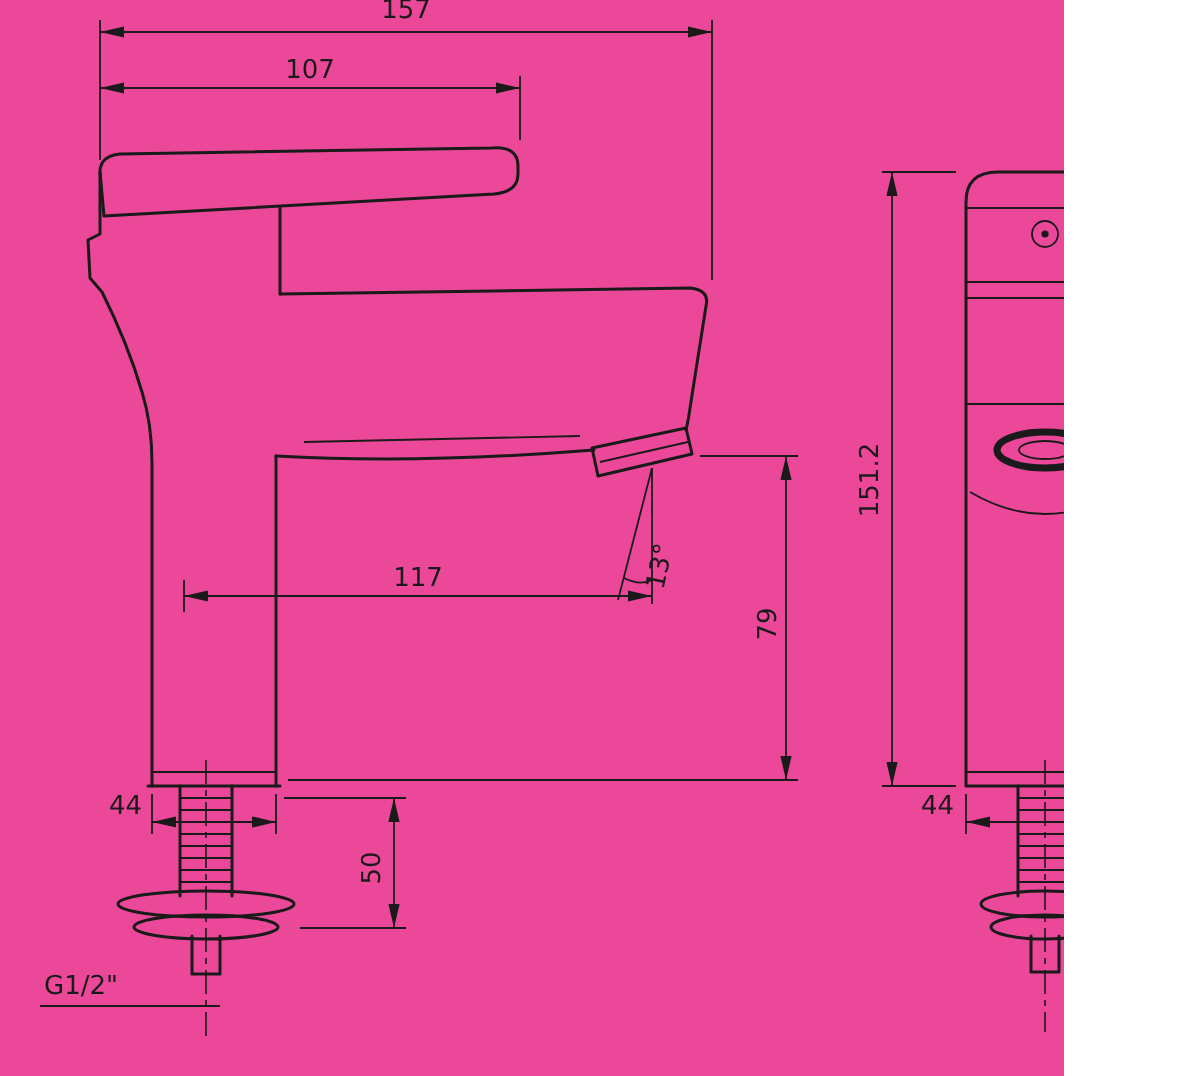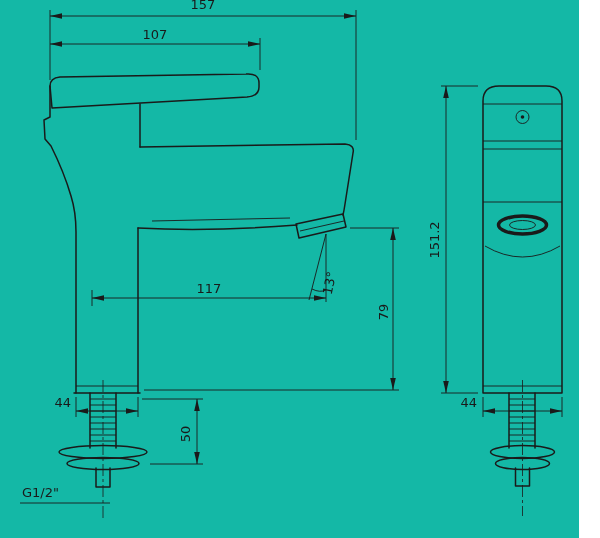--- a/index.html
+++ b/index.html
@@ -1,16 +1,16 @@
 <!DOCTYPE html>
 <html><head>
 <meta charset="utf-8">
 <style>
   html,body{margin:0;padding:0;background:#ffffff;}
-  .stage{width:579px;height:538px;position:relative;background:#14b8a6;overflow:hidden;}
+  .stage{width:532px;height:538px;position:relative;background:#ec4899;overflow:hidden;}
   svg{display:block;}
   text{font-family:"DejaVu Sans","Liberation Sans",sans-serif;font-size:13px;fill:#1a1a1a;}
   .outline{stroke:#1a1a1a;stroke-width:1.5;fill:none;stroke-linejoin:round;stroke-linecap:round;}
   .thin{stroke:#1a1a1a;stroke-width:0.9;fill:none;}
   .dim{stroke:#1a1a1a;stroke-width:0.9;fill:none;}
   .center{stroke:#1a1a1a;stroke-width:0.8;fill:none;stroke-dasharray:12 3 3 3;}
   .thick{stroke:#1a1a1a;stroke-width:3.5;fill:none;}
 </style>
 </head>
 <body>

